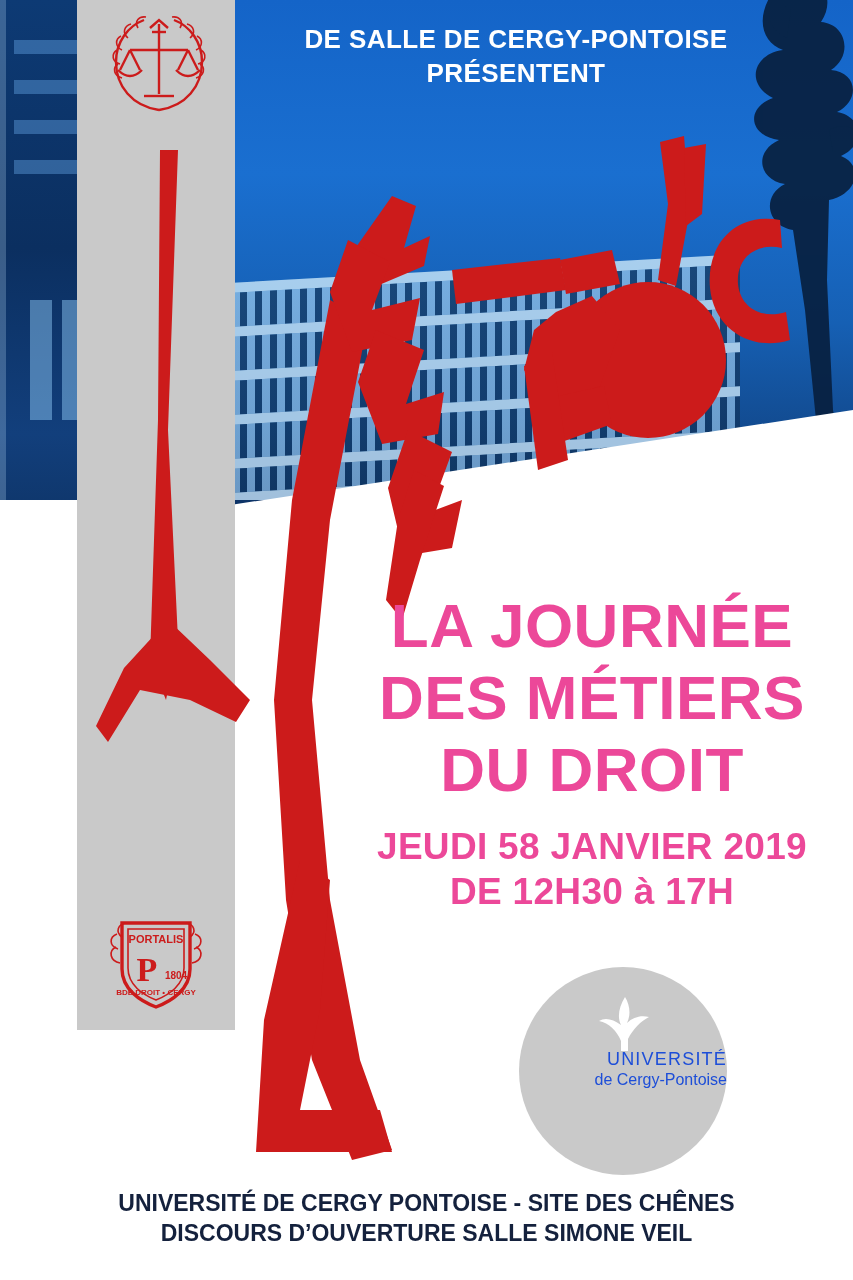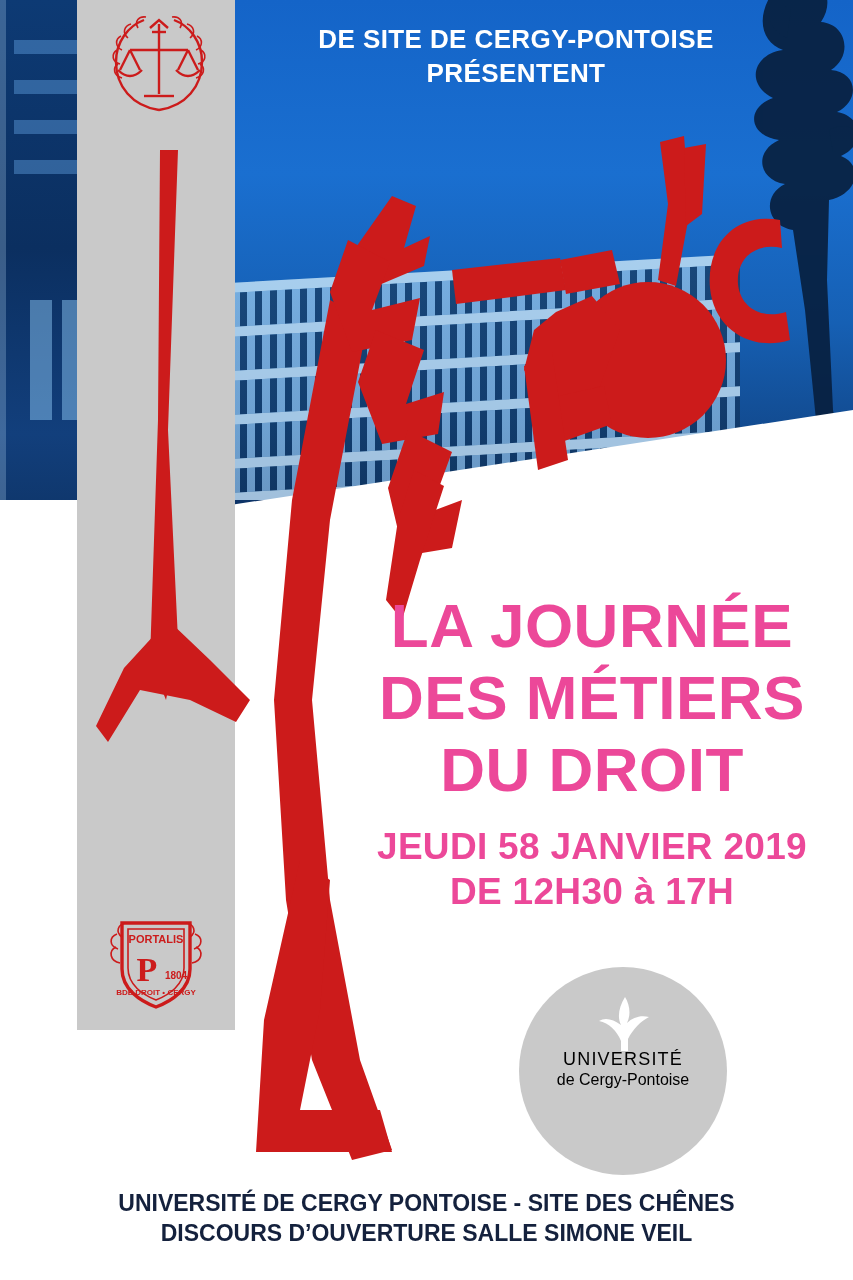--- a/index.html
+++ b/index.html
@@ -188,22 +188,22 @@
     width: 208px;
     height: 208px;
     border-radius: 50%;
     background: #c9c9c9;
   }
   .univ-text {
     position: absolute;
     left: 0;
     top: 82px;
     width: 208px;
-    text-align: center;
-    color: #000000;
+    text-align: right;
+    color: #1d4ed8;
   }
   .univ-text .u1 {
     font-size: 18px;
     letter-spacing: 1.2px;
     display: block;
   }
   .univ-text .u2 {
     font-size: 16px;
     display: block;
     margin-top: 1px;
@@ -309,21 +309,21 @@
       <path d="M12 54 Q24 66 36 54"></path>
       <path d="M70 54 Q82 66 94 54"></path>
       <path d="M38 80 L68 80"></path>
       <path d="M46 16 L60 16"></path>
       <path d="M53 8 L53 16"></path>
       <path d="M44 12 L53 4 L62 12"></path>
     </g>
   </svg>
 
   <div class="header-text">
-    <div>DE SITE DE CERGY-PONTOISE</div>
+    <div>DE SALLE DE CERGY-PONTOISE</div>
     <div>PRÉSENTENT</div>
   </div>
 
   <svg class="red-art" viewBox="0 0 853 1280">
     <g fill="#cc1b1b">
 
       <path d="M160 150 L178 150 L168 430 L178 640 L166 700 L150 660 L158 420 Z"></path>
 
       <path d="M168 620 L210 660 L250 700 L236 722 L190 700 L140 690 L108 742 L96 726 L124 668 Z"></path>
 

